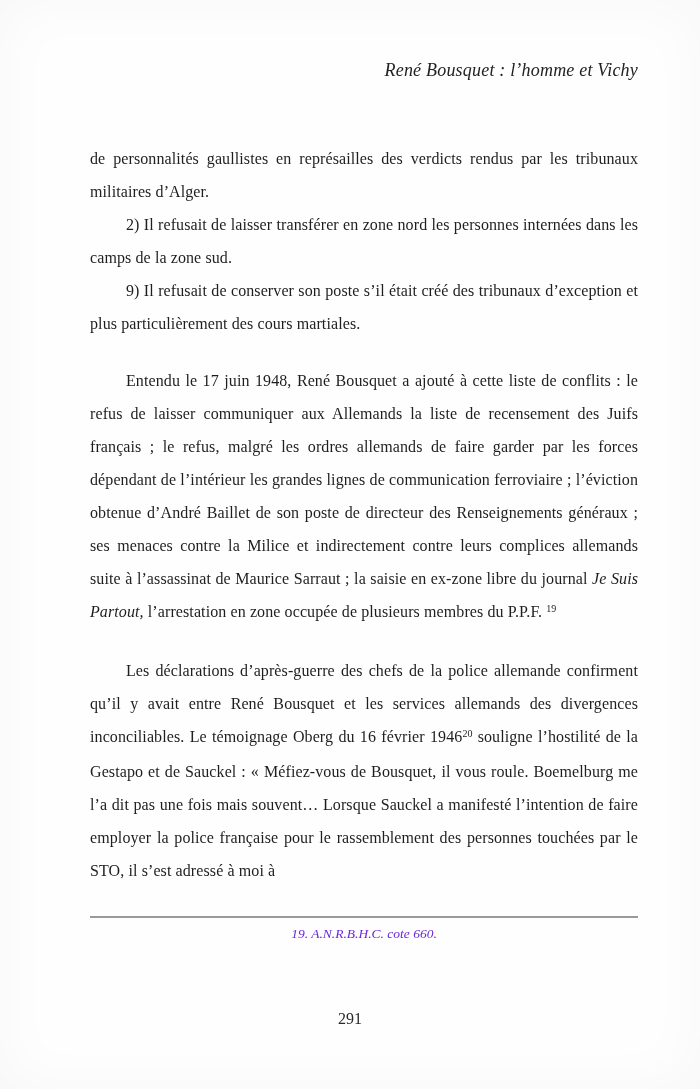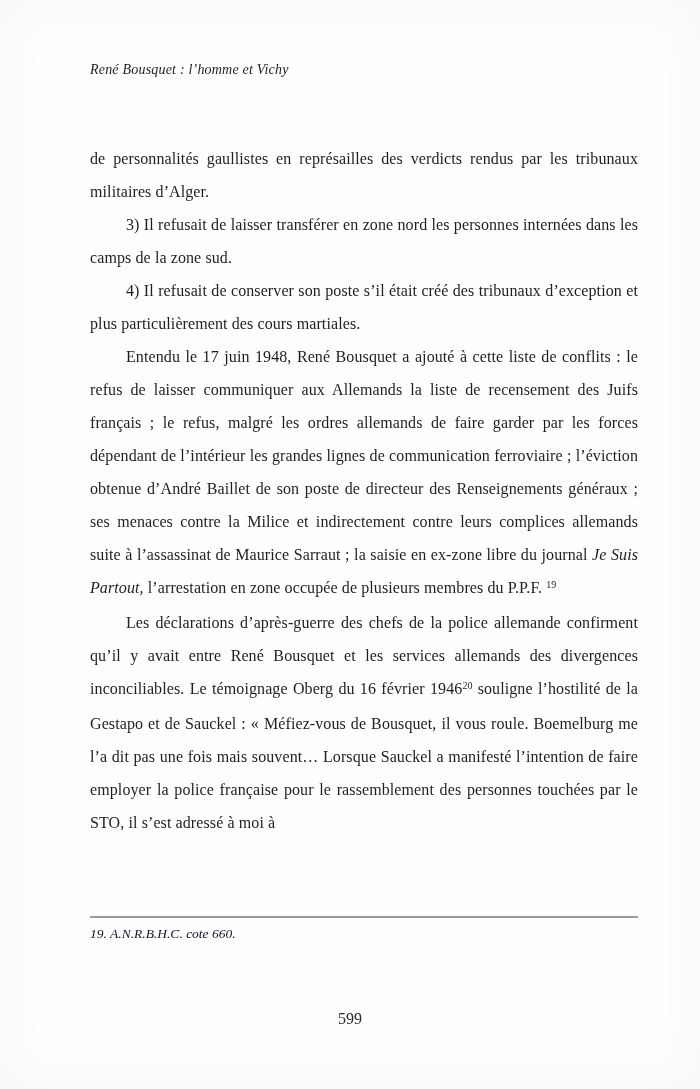--- a/index.html
+++ b/index.html
@@ -18,86 +18,87 @@
   }
   .page {
     position: relative;
     width: 700px;
     height: 1089px;
     padding: 58px 62px 0 90px;
     box-sizing: border-box;
   }
   .running-head {
     font-style: italic;
-    font-size: 14px;
+    font-size: 18px;
     line-height: 24px;
-    text-align: left;
+    text-align: right;
     letter-spacing: 0.2px;
     color: #222;
   }
   .body-text {
     margin-top: 60px;
     min-height: 766px;
     font-size: 16px;
     line-height: 33px;
     text-align: justify;
     letter-spacing: 0.1px;
   }
   .para {
     margin: 0;
     padding: 0;
   }
   .para.indent { text-indent: 36px; }
-  .para.spaced { }
+  .para.spaced { margin-top: 24px; }
   .seg-normal { font-style: normal; }
   .seg-italic { font-style: italic; }
   .seg-sup {
     font-size: 10px;
     position: relative;
     top: -0.55em;
     letter-spacing: 0;
   }
   .footnote-sep {
     margin-top: 8px;
     height: 2px;
     width: 100%;
     background: var(--separator-color, #9a9a9a);
   }
   .footnotes {
     margin-top: 7px;
     font-style: italic;
     font-size: 13.5px;
     line-height: 17.5px;
-    color: #0f172a;
+    color: #6d28d9;
+    text-align: center;
   }
   .footnote { margin: 0; }
   .page-number {
     position: absolute;
     top: 1010px;
     left: 0;
     width: 700px;
     text-align: center;
     font-size: 16px;
     color: #2a2a2a;
   }
 </style>
 </head>
 <body>
 
 <div class="page">
   <div class="running-head">René Bousquet : l’homme et Vichy</div>
 
   <div class="body-text" id="paragraphs">
       <p class="para"><span class="seg-normal">de personnalités gaullistes en représailles des verdicts rendus par les tribunaux militaires d’Alger.</span></p>
-      <p class="para indent"><span class="seg-normal">3) Il refusait de laisser transférer en zone nord les personnes internées dans les camps de la zone sud.</span></p>
-      <p class="para indent"><span class="seg-normal">4) Il refusait de conserver son poste s’il était créé des tribunaux d’exception et plus particulièrement des cours martiales.</span></p>
+      <p class="para indent"><span class="seg-normal">2) Il refusait de laisser transférer en zone nord les personnes internées dans les camps de la zone sud.</span></p>
+      <p class="para indent"><span class="seg-normal">9) Il refusait de conserver son poste s’il était créé des tribunaux d’exception et plus particulièrement des cours martiales.</span></p>
       <p class="para indent spaced"><span class="seg-normal">Entendu le 17 juin 1948, René Bousquet a ajouté à cette liste de conflits : le refus de laisser communiquer aux Allemands la liste de recensement des Juifs français ; le refus, malgré les ordres allemands de faire garder par les forces dépendant de l’intérieur les grandes lignes de communication ferroviaire ; l’éviction obtenue d’André Baillet de son poste de directeur des Renseignements généraux ; ses menaces contre la Milice et indirectement contre leurs complices allemands suite à l’assassinat de Maurice Sarraut ; la saisie en ex-zone libre du journal </span><span class="seg-italic">Je Suis Partout,</span><span class="seg-normal"> l’arrestation en zone occupée de plusieurs membres du P.P.F. </span><span class="seg-sup">19</span></p>
       <p class="para indent spaced"><span class="seg-normal">Les déclarations d’après-guerre des chefs de la police allemande confirment qu’il y avait entre René Bousquet et les services allemands des divergences inconciliables. Le témoignage Oberg du 16 février 1946</span><span class="seg-sup">20</span><span class="seg-normal"> souligne l’hostilité de la Gestapo et de Sauckel : « Méfiez-vous de Bousquet, il vous roule. Boemelburg me l’a dit pas une fois mais souvent… Lorsque Sauckel a manifesté l’intention de faire employer la police française pour le rassemblement des personnes touchées par le STO, il s’est adressé à moi à</span></p>
     </div>
 
   <div class="footnote-sep"></div>
 
   <div class="footnotes" id="footnotes">
       <p class="footnote">19. A.N.R.B.H.C. cote 660.</p>
     </div>
 
-  <div class="page-number">599</div>
+  <div class="page-number">291</div>
 </div>
 
 </body></html>

